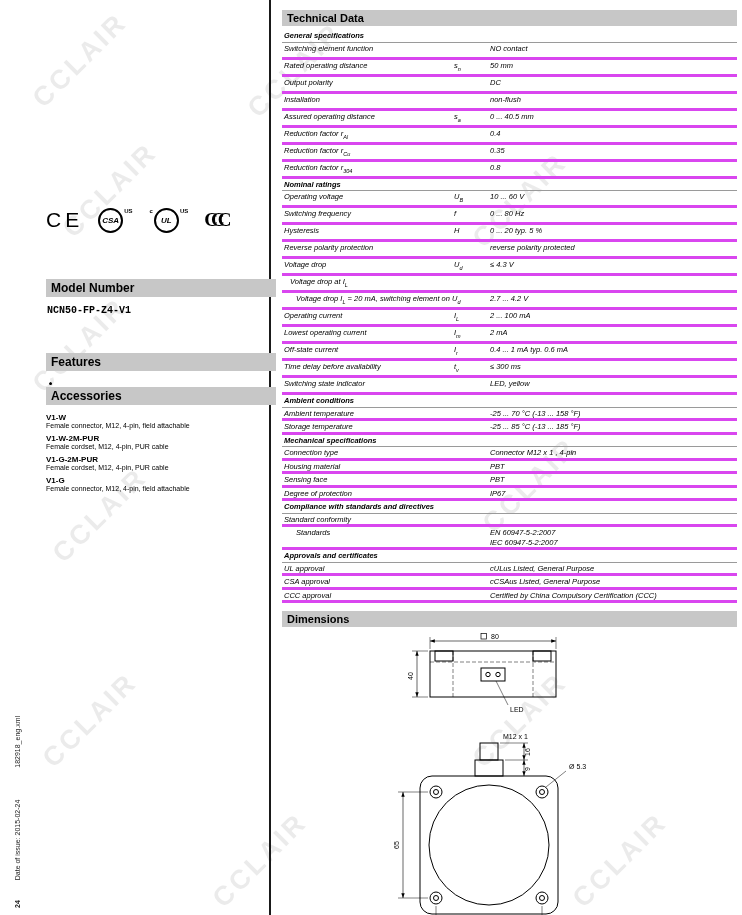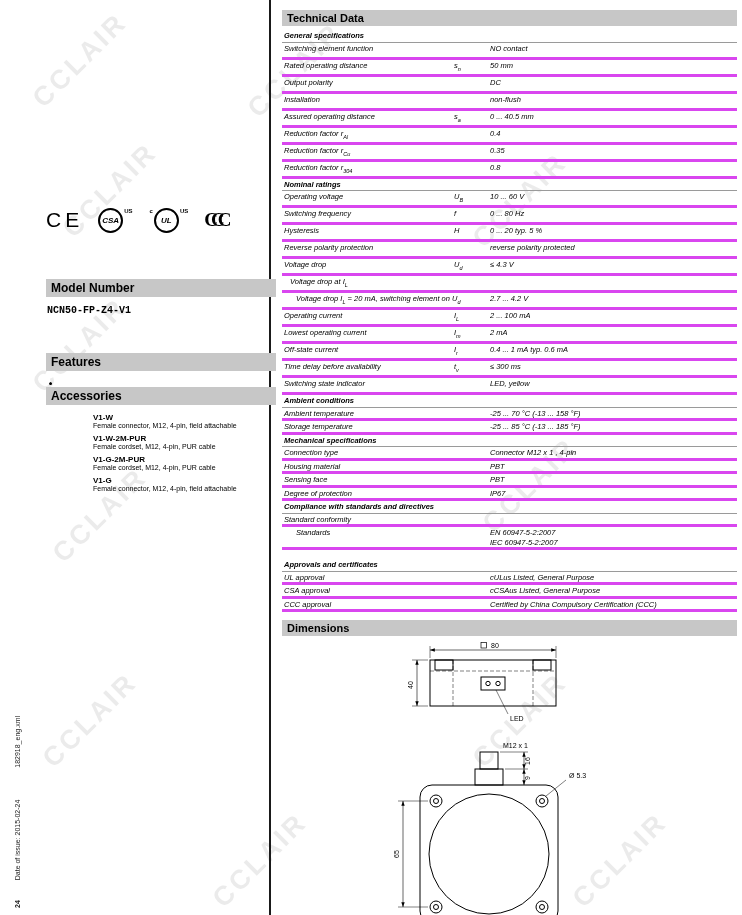--- a/index.html
+++ b/index.html
@@ -26,31 +26,31 @@
   .circle-mark { display:inline-flex; width:25px; height:25px; border:2px solid #000; border-radius:50%;
                  align-items:center; justify-content:center; font-size:8px; font-weight:bold; font-style:italic; }
   .tiny { font-size:6px; font-weight:bold; margin:0 1px; }
   .ccc { font-family:"Liberation Serif", serif; font-size:19px; font-weight:bold; letter-spacing:-7px; padding-right:8px; }
 
   .side-header { background:#c7c7c7; font-weight:bold; font-size:12px; padding:2px 5px; margin-bottom:8px; }
   .model-value { font-weight:bold; font-size:10px; padding-left:1px; margin-bottom:37px;font-family:Liberation Mono, monospace; }
   .features-list { list-style:none; margin-bottom:16px; }
   .features-list li { font-weight:bold; font-size:9px; padding-left:12px; position:relative; margin-bottom:4px; }
   .features-list li:before { content:"•"; position:absolute; left:3px; }
-  .acc-item { margin-bottom:5px;margin-left:47px; }
+  .acc-item { margin-bottom:5px; }
   .acc-name { font-weight:bold; font-size:8px; }
   .acc-desc { font-size:7px; }
 
   
   .content { position:absolute; left:282px; top:10px; width:455px; z-index:3; }
   .section-bar { background:#c7c7c7; font-weight:bold; font-size:11px; padding:2px 5px; margin-bottom:4px; }
 
   .ttable { font-size:7.5px; line-height:9.5px;font-style:italic; }
   .theading { font-weight:bold; border-bottom:1px solid #9a9a9a; padding:1px 0 1px 2px; }
-  .theading.gap { margin-top:9px; }
+  .theading.gap { }
   .trow { display:flex; border-bottom:3px solid #d946ef; padding:1px 0 0 2px; min-height:10.5px; }
   .lbl { width:170px; flex:none; }
   .sym { width:36px; flex:none; }
   .val { flex:1; }
   .val.pre { white-space:pre-line; }
   .indent { padding-left:8px; }
   .indent .lbl { width:164px; }
   .indent2 { padding-left:14px; }
   .indent2 .lbl { width:158px; }
   .lbl.wide { width:194px; }

